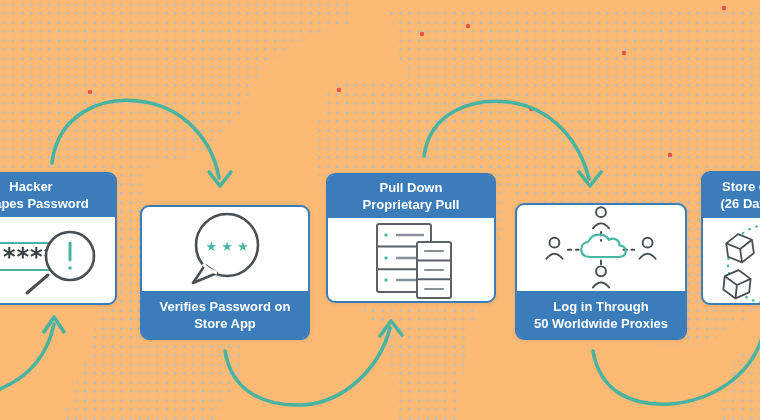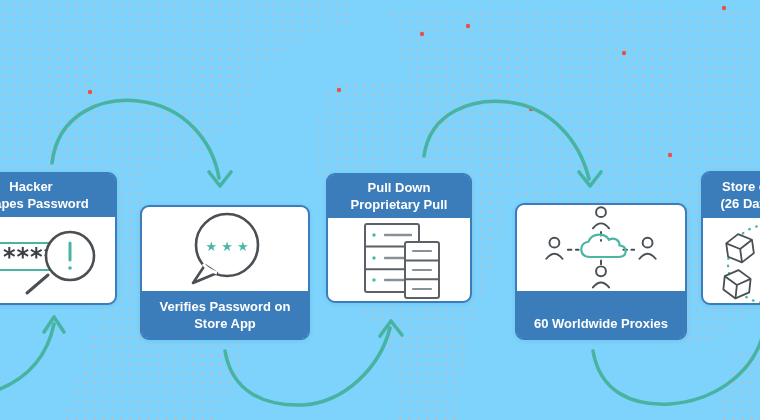--- a/index.html
+++ b/index.html
@@ -1,18 +1,18 @@
 <!DOCTYPE html>
 <html><head>
 <meta charset="utf-8">
 <style>
   html,body{margin:0;padding:0;}
   #stage{
     position:relative;width:760px;height:420px;overflow:hidden;
-    background:#7dd3fc;
+    background:#fdba74;
     font-family:"Liberation Sans",sans-serif;
   }
   #bg{position:absolute;left:0;top:0;z-index:1;}
   .card{
     position:absolute;z-index:2;background:#ffffff;
     border:2px solid #3b7cba;border-radius:9px;
     box-shadow:0 1px 4px rgba(30,60,90,.10);
     display:flex;flex-direction:column;box-sizing:border-box;
   }
   .card-label{
@@ -113,21 +113,21 @@
         <path d="M26,57 A31,31 0 0 0 40,66" fill="#ffffff" stroke="#ffffff" stroke-width="3"></path>
         <text x="50" y="44" text-anchor="middle" font-size="13" fill="#4cb6a4" font-family="DejaVu Sans, sans-serif">★ ★ ★</text>
       </svg>
     </div>
     <div class="card-label label-bottom" style="height:47px;">
       <span>Verifies Password on</span>
       <span>Store App</span>
     </div>
   </div>
 
-  <div class="card" style="left:326px;top:173px;width:146px;height:130px;">
+  <div class="card" style="left:326px;top:173px;width:170px;height:130px;">
     <div class="card-label label-top" style="height:43px;">
       <span>Pull Down</span>
       <span>Proprietary Pull</span>
     </div>
     <div class="card-body">
       <svg width="92" height="80" viewBox="0 0 92 80">
         <g stroke="#5b6167" stroke-width="2" fill="#ffffff">
           <rect x="12" y="4" width="54" height="68" rx="2"></rect>
           <line x1="12" y1="26.6" x2="66" y2="26.6"></line>
           <line x1="12" y1="49.3" x2="66" y2="49.3"></line>
@@ -171,23 +171,23 @@
           <g stroke-dasharray="4 5">
             <line x1="70" y1="30" x2="70" y2="40"></line>
             <line x1="70" y1="62" x2="70" y2="70"></line>
             <line x1="33" y1="50" x2="45" y2="50"></line>
             <line x1="95" y1="50" x2="107" y2="50"></line>
           </g>
         </g>
         <path d="M58,58 q-10,0 -10,-8.5 q0,-7.5 8,-8.5 q3,-8 12,-8 q8,0 11,6 q4,-2.5 8,-0.5 q4,2 3.5,6.5 q7,0.5 7,7 q0,6 -8.5,6 Z" fill="none" stroke="#4cb6a4" stroke-width="2.4" stroke-linejoin="round"></path>
       </svg>
     </div>
-    <div class="card-label label-bottom" style="height:47px;gap:47px;">
+    <div class="card-label label-bottom" style="height:47px;">
       <span>Log in Through</span>
-      <span>60 Worldwide Proxies</span>
+      <span>50 Worldwide Proxies</span>
     </div>
   </div>
 
   <div class="card" style="left:701px;top:171px;width:146px;height:134px;">
     <div class="card-label label-top" style="height:45px;">
       <span>Store on Servers</span>
       <span>(26 Data Centers)</span>
     </div>
     <div class="card-body">
       <svg class="body-abs" style="left:12px;top:2px;" width="112" height="86" viewBox="0 0 112 86">

